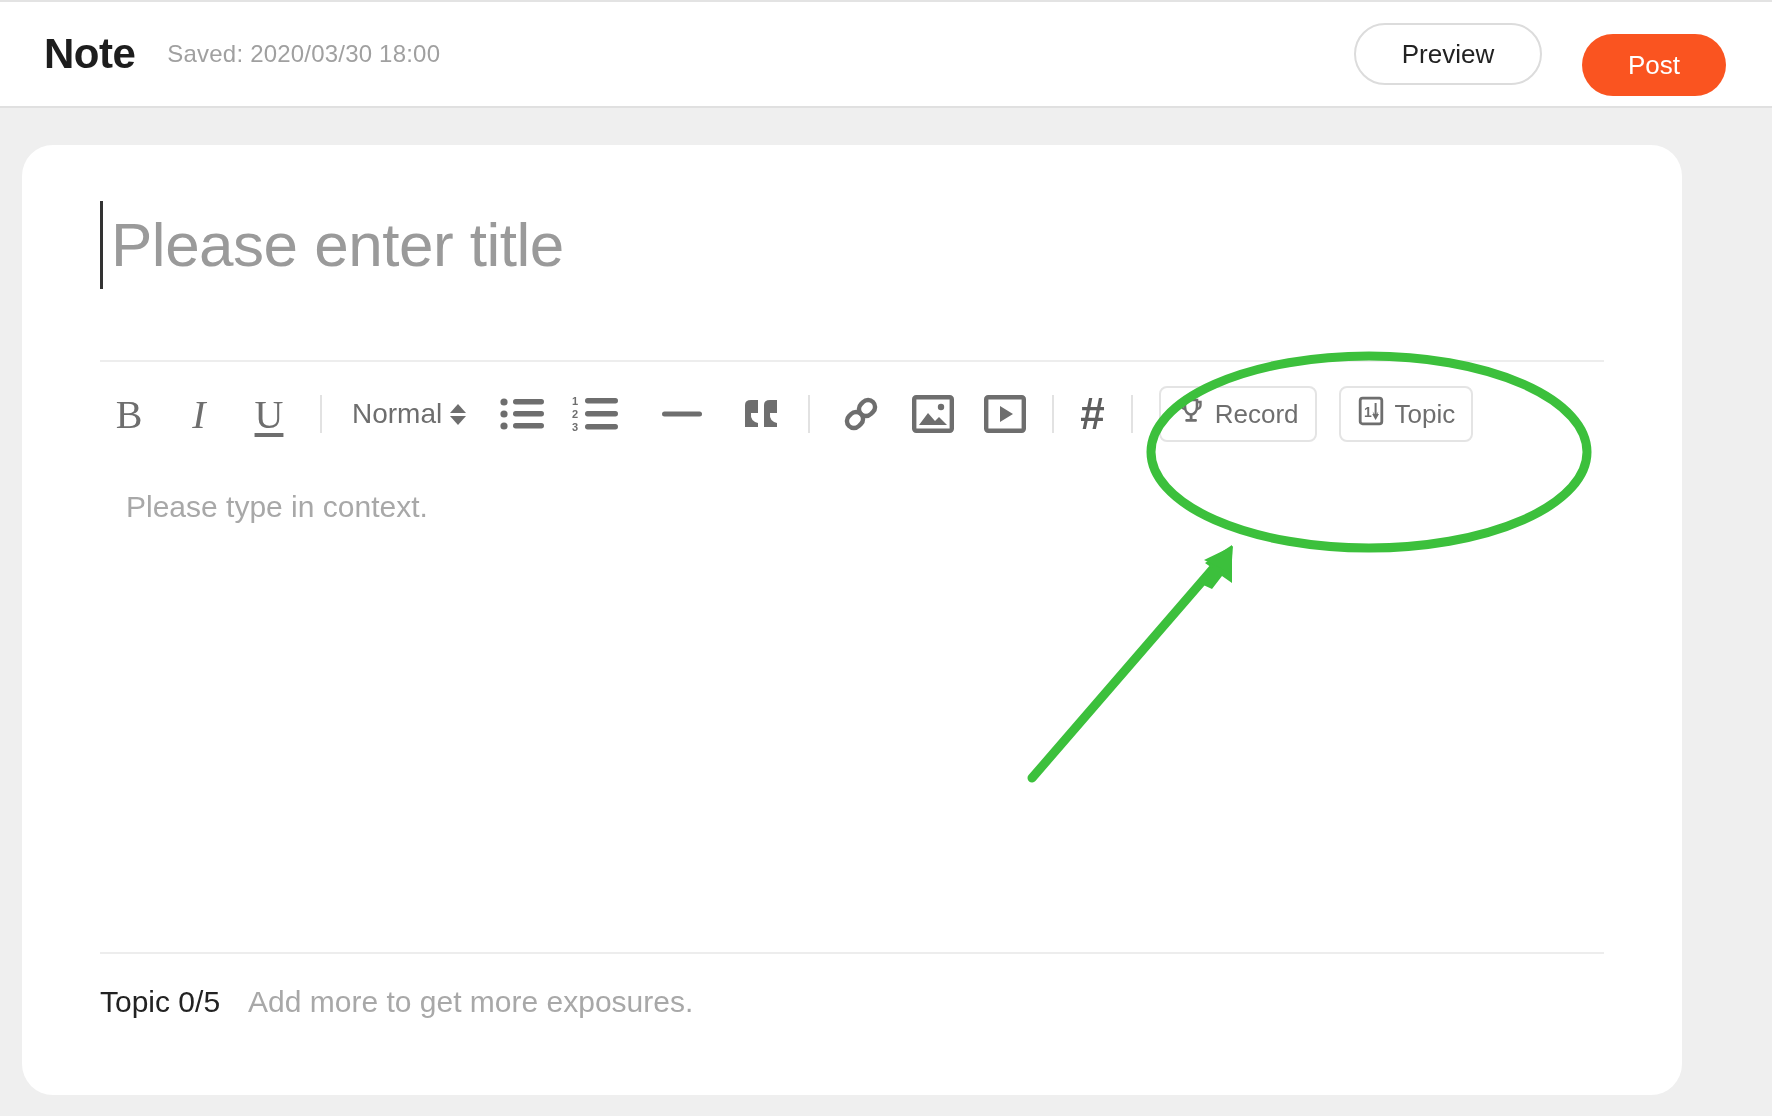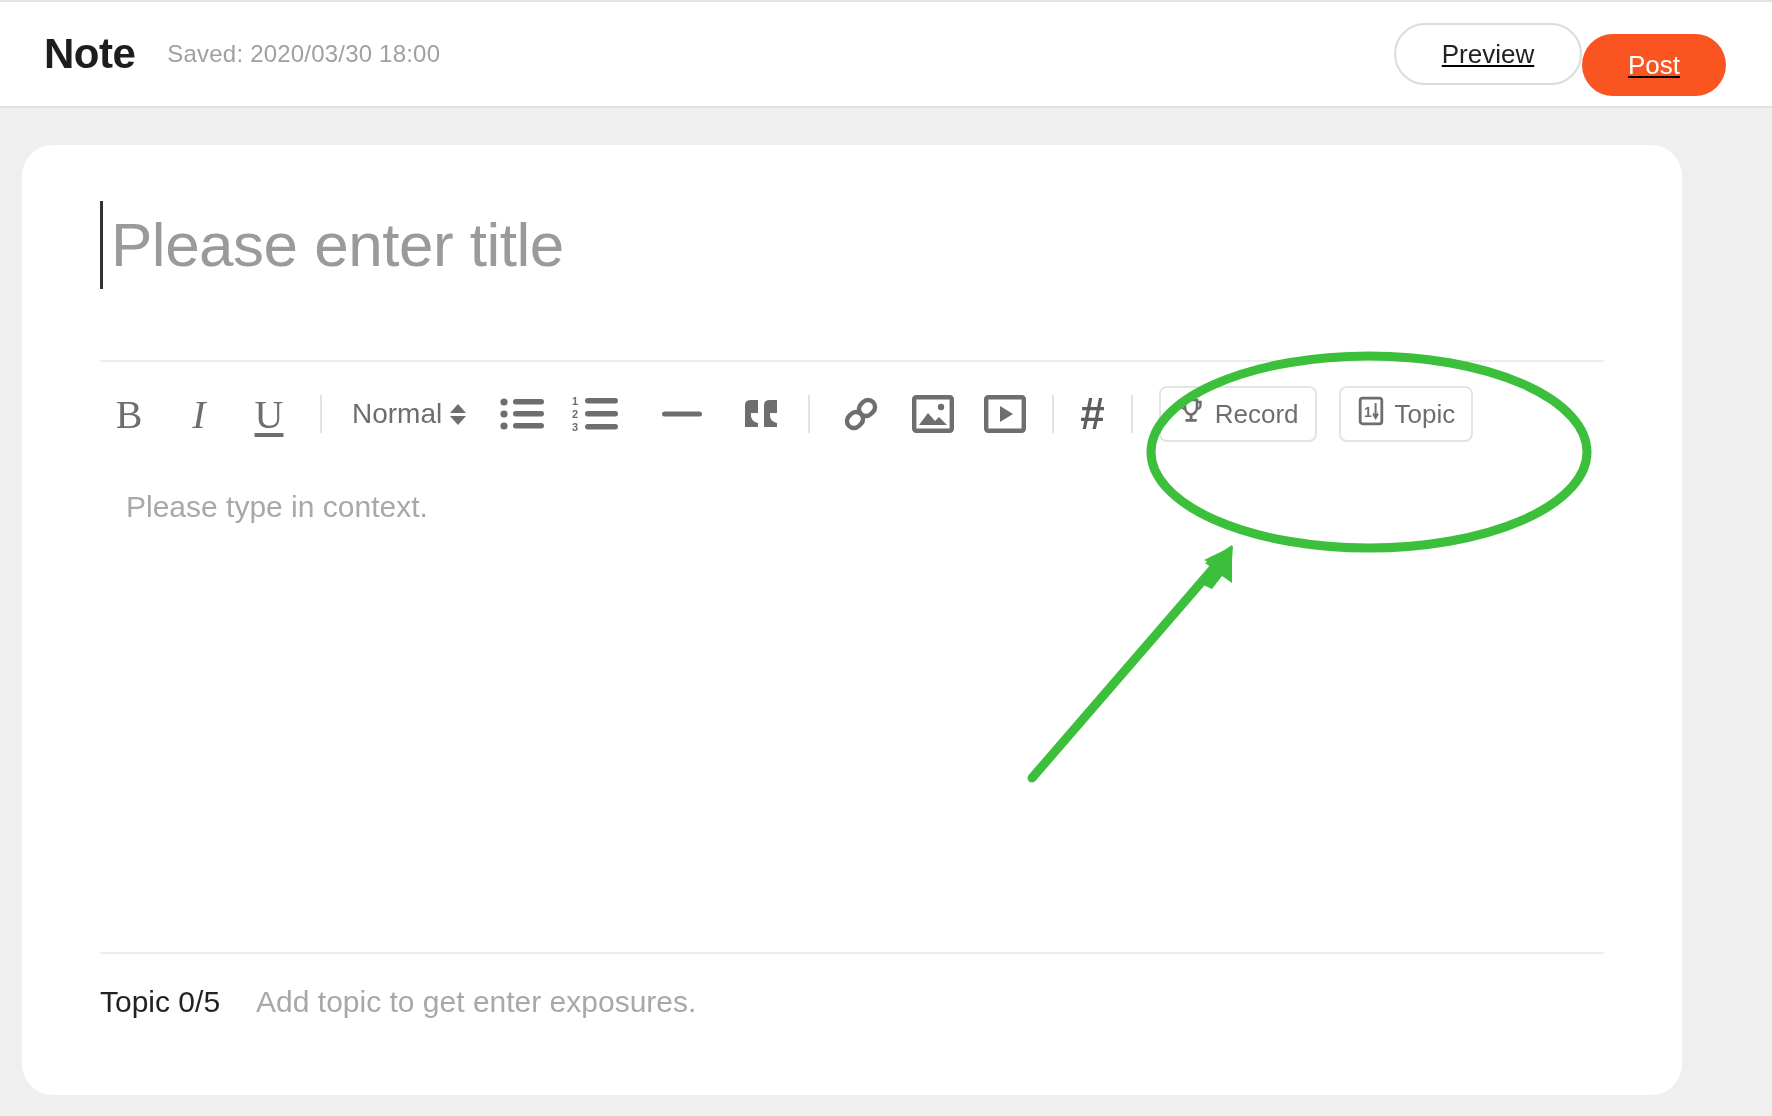--- a/index.html
+++ b/index.html
@@ -41,21 +41,21 @@
     font-size: 24px;
     color: #a0a0a0;
     letter-spacing: 0.2px;
     text-align: right;
   }
   .topbar-actions {
     margin-left: auto;
     margin-right: 46px;
     display: flex;
     align-items: center;
-    text-decoration: underline;
+    gap: 40px;
   }
   .btn-preview {
     width: 188px;
     height: 62px;
     border-radius: 31px;
     border: 2px solid #dcdcdc;
     background: #ffffff;
     color: #222222;
     font-size: 26px;
     font-family: "Liberation Sans", sans-serif;
@@ -220,21 +220,21 @@
     cursor: text;
   }
 
   
   .topic-row {
     position: absolute;
     left: 78px;
     top: 840px;
     display: flex;
     align-items: baseline;
-    gap: 36px;
+    gap: 28px;
   }
   .topic-label {
     font-size: 30px;
     color: #222222;
   }
   .topic-hint {
     font-size: 30px;
     color: #a8a8a8;
   }
 
@@ -412,21 +412,21 @@
     </div>
 
   </div>
 
   <div class="body-placeholder">Please type in context.</div>
 
   <div class="rule rule-bottom"></div>
 
   <div class="topic-row">
     <span class="topic-label">Topic 0/5</span>
-    <span class="topic-hint">Add topic to get enter exposures.</span>
+    <span class="topic-hint">Add more to get more exposures.</span>
   </div>
 
 </div>
 
 <div class="bottom-strip"></div>
 
 <svg class="annotation" width="1772" height="1116" viewBox="0 0 1772 1116" aria-hidden="true">
   <ellipse cx="1369" cy="452" rx="218" ry="96" fill="none" stroke="#3cc03c" stroke-width="9"></ellipse>
   <g>
     <line x1="1032" y1="778" x2="1224" y2="556" stroke="#3cc03c" stroke-width="9" stroke-linecap="round"></line>

